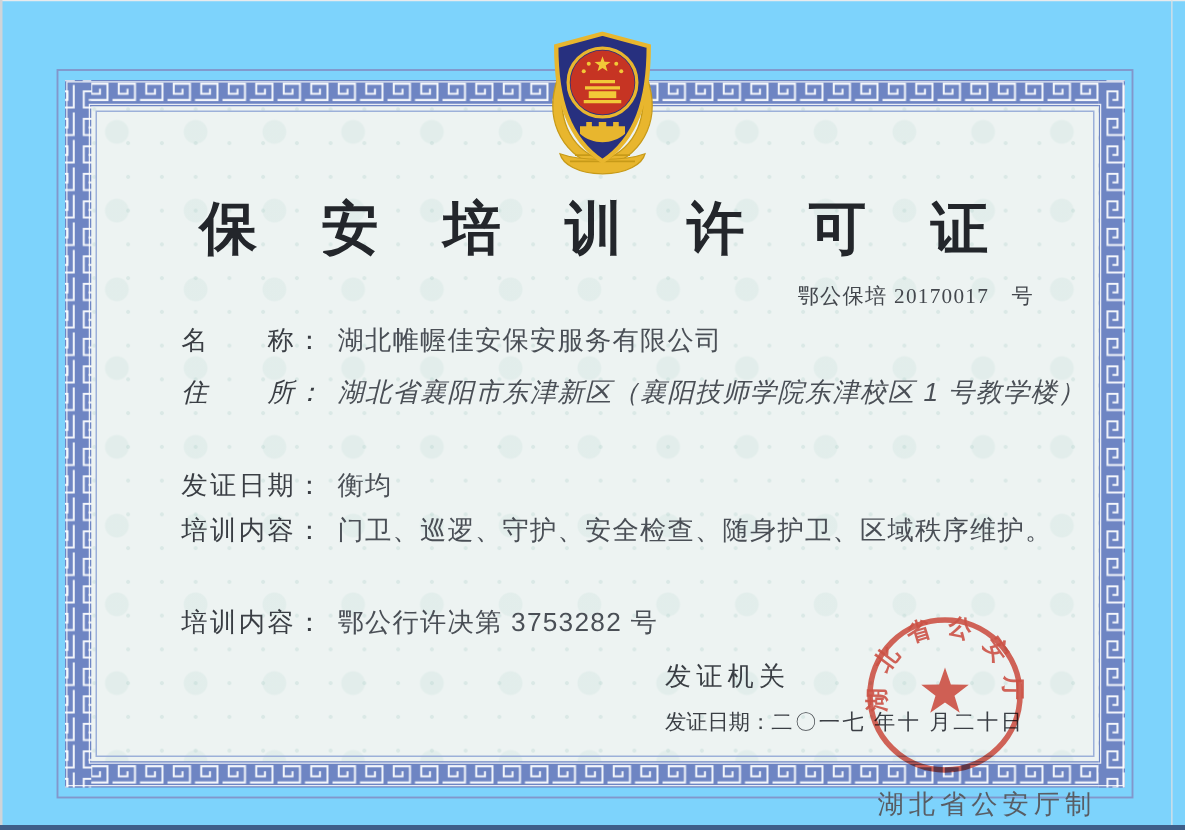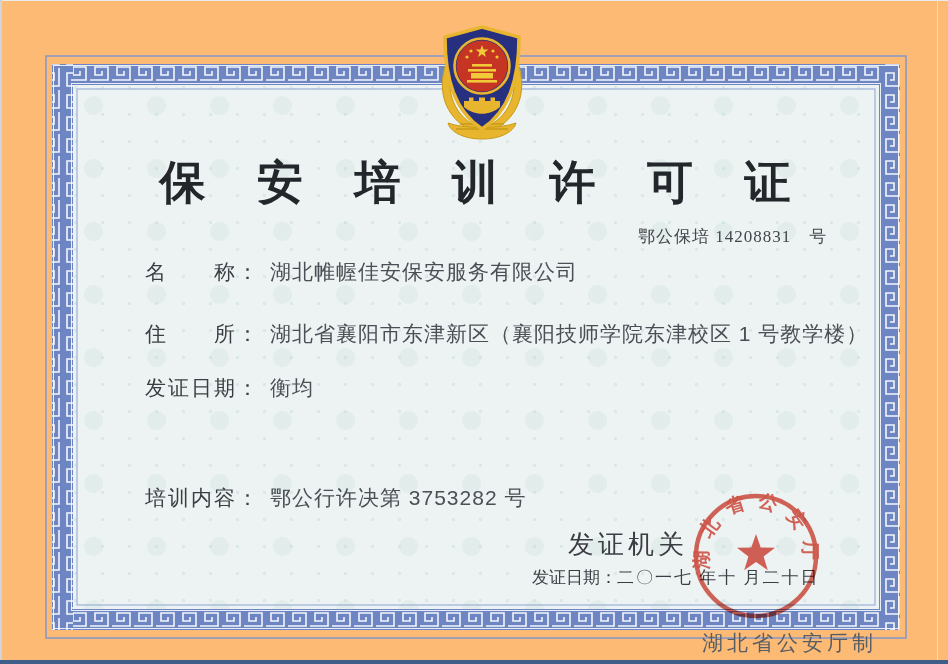--- a/index.html
+++ b/index.html
@@ -1,18 +1,18 @@
 <!DOCTYPE html>
 <html><head>
 <meta charset="utf-8">
 <style>
   * { margin:0; padding:0; box-sizing:border-box; }
   html,body { width:948px; height:664px; overflow:hidden; }
   body { background:#fdfdfd; font-family:"Liberation Serif","DejaVu Serif",serif; }
-  .page { position:relative; width:948px; height:664px; background:#fdba74; }
+  .page { position:relative; width:948px; height:664px; background:#7dd3fc; }
 
   
   .edge-left  { position:absolute; left:0; top:0; width:2px; height:664px; background:#cfd4d8; }
   .edge-right { position:absolute; right:10px; top:0; width:1px; height:664px; background:#dde1e4; }
   .edge-top   { position:absolute; left:0; top:0; width:948px; height:1px; background:#e8ebed; }
   .edge-bottom{ position:absolute; left:0; bottom:0; width:948px; height:4px; background:#3e5e89; }
 
   
   .cert-field {
     position:absolute; left:62px; top:74px; width:828px; height:546px;
@@ -36,26 +36,26 @@
     position:absolute; left:638px; top:225px; font-size:17px; color:#43474d;
     letter-spacing:1px; white-space:nowrap;
   }
 
   .row { position:absolute; left:145px; font-size:21px; color:#3e4349; white-space:nowrap; }
   .row .lbl { letter-spacing:2px; color:#3a3e44; }
   .row .val { color:#4a4f56; margin-left:10px; letter-spacing:1px;
               font-family:"Liberation Sans","DejaVu Sans",sans-serif; }
 
   .row-name     { top:258px; }
-  .row-address  { top:320px; }
+  .row-address  { top:300px;font-style:italic; }
   .row-legal    { top:374px; }
   .row-training { top:410px; }
   .row-approval { top:484px; }
 
-  .issuer   { position:absolute; left:532px; top:527px; font-size:26px; color:#3a3e44; letter-spacing:4px;margin-left:36px; }
+  .issuer   { position:absolute; left:532px; top:527px; font-size:21px; color:#3a3e44; letter-spacing:4px; }
   .issue-date { position:absolute; left:532px; top:566px; font-size:17px; color:#3a3e44; white-space:nowrap; }
   .issue-date .val { letter-spacing:2px; }
 
   .seal { position:absolute; left:690px; top:490px; width:132px; height:132px;
           mix-blend-mode:multiply; opacity:.92; }
 
   .maker { position:absolute; left:702px; top:629px; font-size:21px; color:#585d64; letter-spacing:4px; }
 </style>
 </head>
 <body>
@@ -115,34 +115,37 @@
     <rect x="42" y="39" width="20" height="2.6" fill="#f2c938"></rect>
     <rect x="38" y="44" width="28" height="2.6" fill="#f2c938"></rect>
     <rect x="41" y="48" width="22" height="5.5" fill="#f2c938"></rect>
     <rect x="37" y="55" width="30" height="2.6" fill="#f2c938"></rect>
 
     <path d="M34,76 h5 v-3.5 h4.5 v3.5 h5.5 v-3.5 h6 v3.5 h5.5 v-3.5 h4.5 v3.5 h5 v6 c-10,9 -26,9 -36,0 Z" fill="#e8b62e"></path>
   </svg>
 
   <div class="title">保 安 培 训 许 可 证</div>
 
-  <div class="cert-no">鄂公保培 14208831　号</div>
+  <div class="cert-no">鄂公保培 20170017　号</div>
 
   <div class="row row-name">
     <span class="lbl">名　　称：</span><span class="val">湖北帷幄佳安保安服务有限公司</span>
   </div>
 
   <div class="row row-address">
     <span class="lbl">住　　所：</span><span class="val">湖北省襄阳市东津新区（襄阳技师学院东津校区 1 号教学楼）</span>
   </div>
 
   <div class="row row-legal">
     <span class="lbl">发证日期：</span><span class="val">衡均</span>
   </div>
 
+  <div class="row row-training">
+    <span class="lbl">培训内容：</span><span class="val">门卫、巡逻、守护、安全检查、随身护卫、区域秩序维护。</span>
+  </div>
 
   <div class="row row-approval">
     <span class="lbl">培训内容：</span><span class="val">鄂公行许决第 3753282 号</span>
   </div>
 
   <div class="issuer">发证机关</div>
 
   <div class="issue-date">
     <span class="lbl">发证日期：</span><span class="val">二〇一七 年十 月二十日</span>
   </div>

